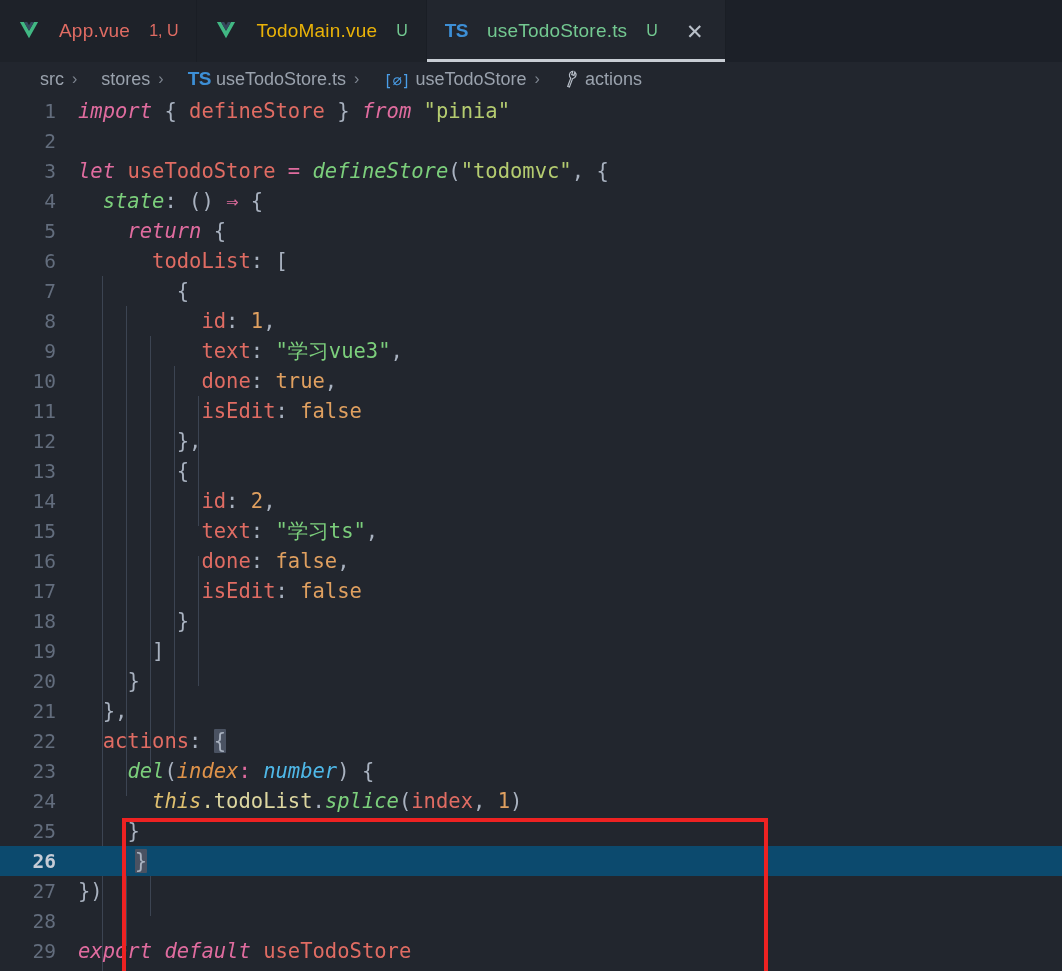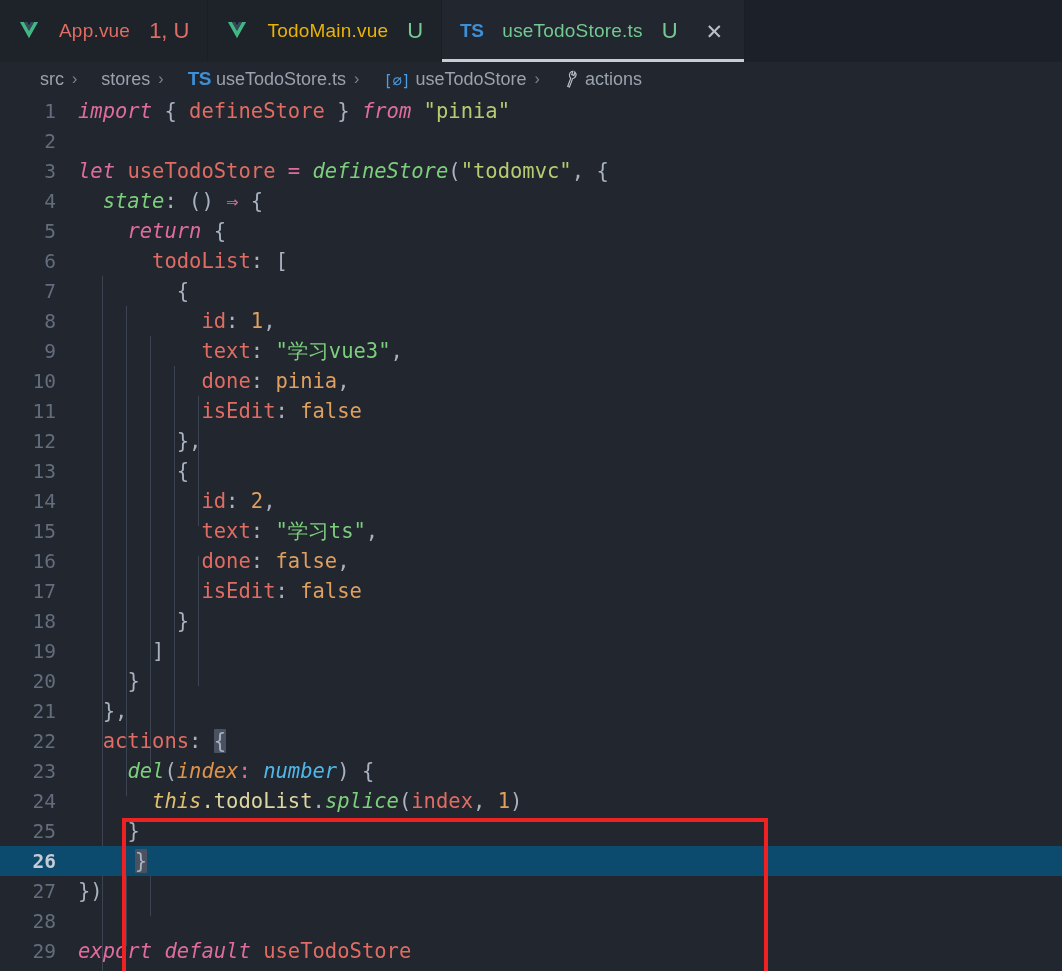--- a/index.html
+++ b/index.html
@@ -42,21 +42,21 @@
     position: absolute;
     left: 0; right: 0; bottom: 0;
     height: 3px;
     background: #c8cdd4;
   }
   .tab-icon { display: flex; align-items: center; }
   .tab-label { letter-spacing: .2px; }
   .tab-label.err { color: #e06c63; }
   .tab-label.mod { color: #eab308; }
   .tab-label.act { color: #73c991; }
-  .tab-suffix { color: #73c991; font-size: 22px; text-align: right; }
+  .tab-suffix { color: #73c991; font-size: 16px; text-align: right; }
   .tab-suffix.err { color: #e06c63; }
   .tab-close {
     color: #b9c0c9;
     font-size: 21px;
     line-height: 1;
     margin-left: 6px;
     padding: 2px 3px;
     cursor: pointer;
   }
   .ts-icon {
@@ -286,21 +286,21 @@
     <span class="code">          <span class="id">id</span><span class="pun">:</span> <span class="num">1</span><span class="pun">,</span></span>
   </div>
 
   <div class="line">
     <span class="ln">9</span>
     <span class="code">          <span class="id">text</span><span class="pun">:</span> <span class="strg">"学习vue3"</span><span class="pun">,</span></span>
   </div>
 
   <div class="line">
     <span class="ln">10</span>
-    <span class="code">          <span class="id">done</span><span class="pun">:</span> <span class="bool">pinia</span><span class="pun">,</span></span>
+    <span class="code">          <span class="id">done</span><span class="pun">:</span> <span class="bool">true</span><span class="pun">,</span></span>
   </div>
 
   <div class="line">
     <span class="ln">11</span>
     <span class="code">          <span class="id">isEdit</span><span class="pun">:</span> <span class="bool">false</span></span>
   </div>
 
   <div class="line">
     <span class="ln">12</span>
     <span class="code">        <span class="pun">},</span></span>

